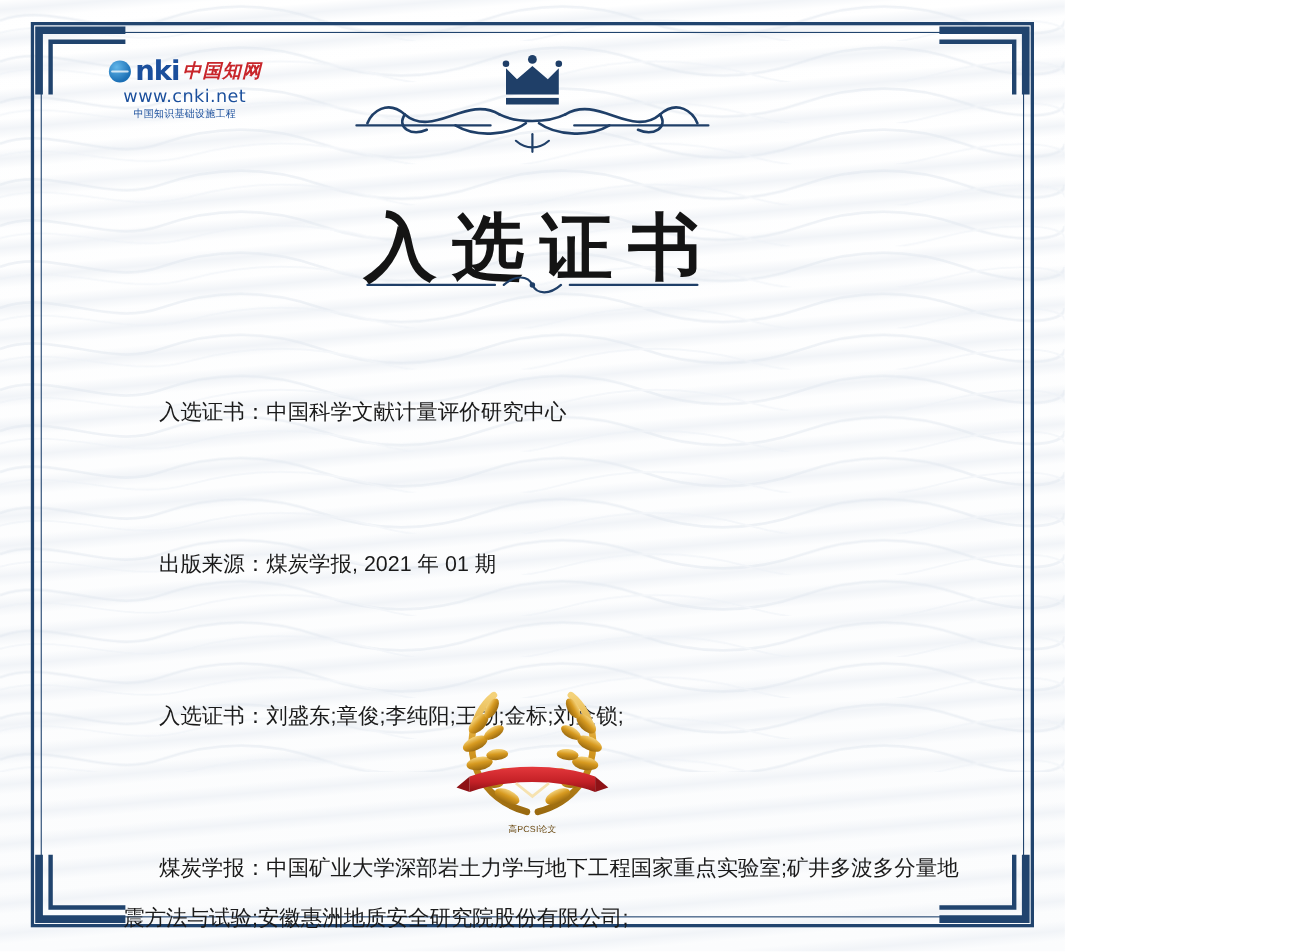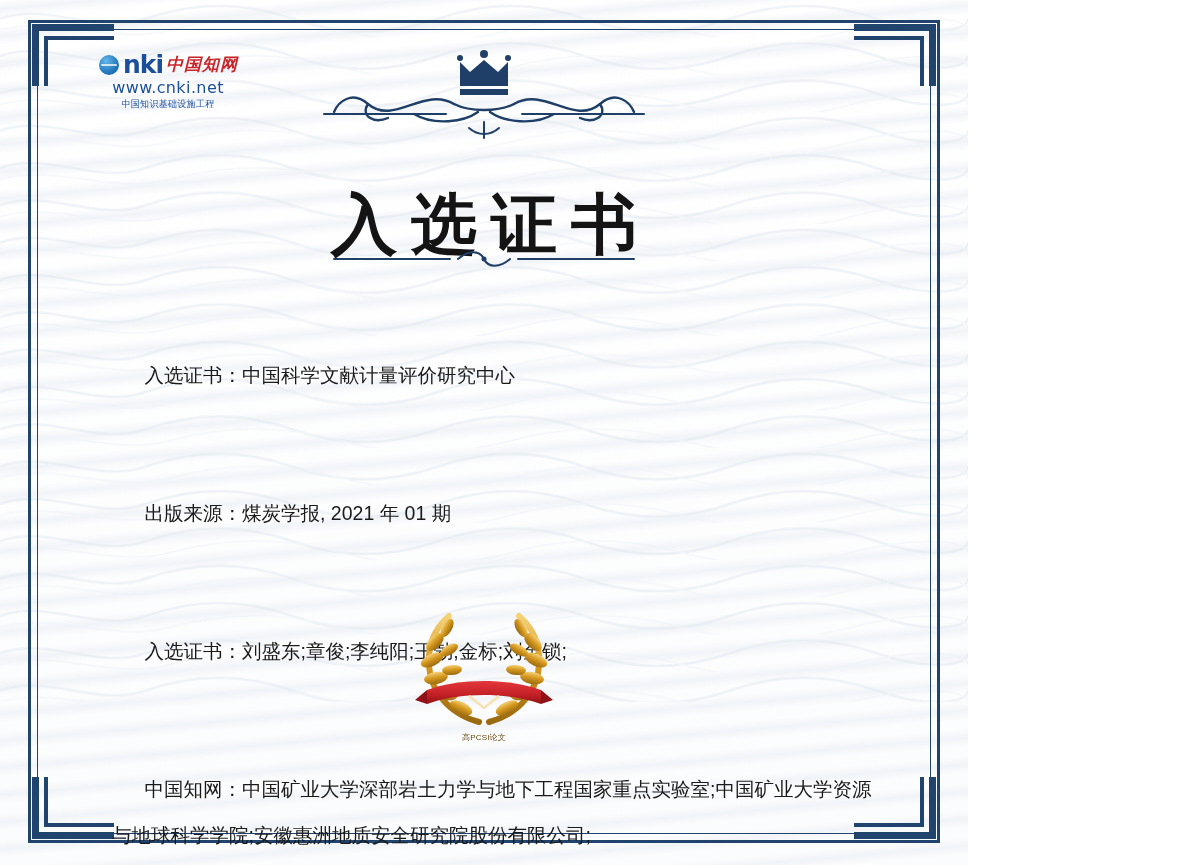--- a/index.html
+++ b/index.html
@@ -168,21 +168,21 @@
   }
   .field-label { }
   .body-text .wrap-line {
     line-height: 46px;
   }
 
   
   .seal {
     position: absolute;
     left: 50%;
-    top: 604px;
+    top: 620px;
     transform: translateX(-50%);
     width: 150px;
     height: 140px;
     text-align: center;
   }
   .seal-caption {
     position: absolute;
     left: 0; right: 0;
     bottom: 1px;
     font-size: 8px;
@@ -282,21 +282,21 @@
     <div class="line">
       <span class="field-label">入选证书：</span><span>中国科学文献计量评价研究中心</span>
     </div>
     <div class="line">
       <span class="field-label">出版来源：</span><span>煤炭学报, 2021 年 01 期</span>
     </div>
     <div class="line">
       <span class="field-label">入选证书：</span><span>刘盛东;章俊;李纯阳;王勃;金标;刘金锁;</span>
     </div>
     <div class="line wrap-line">
-      <span class="field-label">中国知网：</span><span>中国矿业大学深部岩土力学与地下工程国家重点实验室;中国矿业大学资源与地球科学学院;安徽惠洲地质安全研究院股份有限公司;</span>
+      <span class="field-label">煤炭学报：</span><span>中国矿业大学深部岩土力学与地下工程国家重点实验室;矿井多波多分量地震方法与试验;安徽惠洲地质安全研究院股份有限公司;</span>
     </div>
 
   </div>
 
   <div class="seal">
     <svg width="150" height="132" viewBox="0 0 150 132">
       <defs>
         <linearGradient id="gold" x1="0" y1="0" x2="0" y2="1">
           <stop offset="0%" stop-color="#f4d27a"></stop>
           <stop offset="45%" stop-color="#d79a20"></stop>

